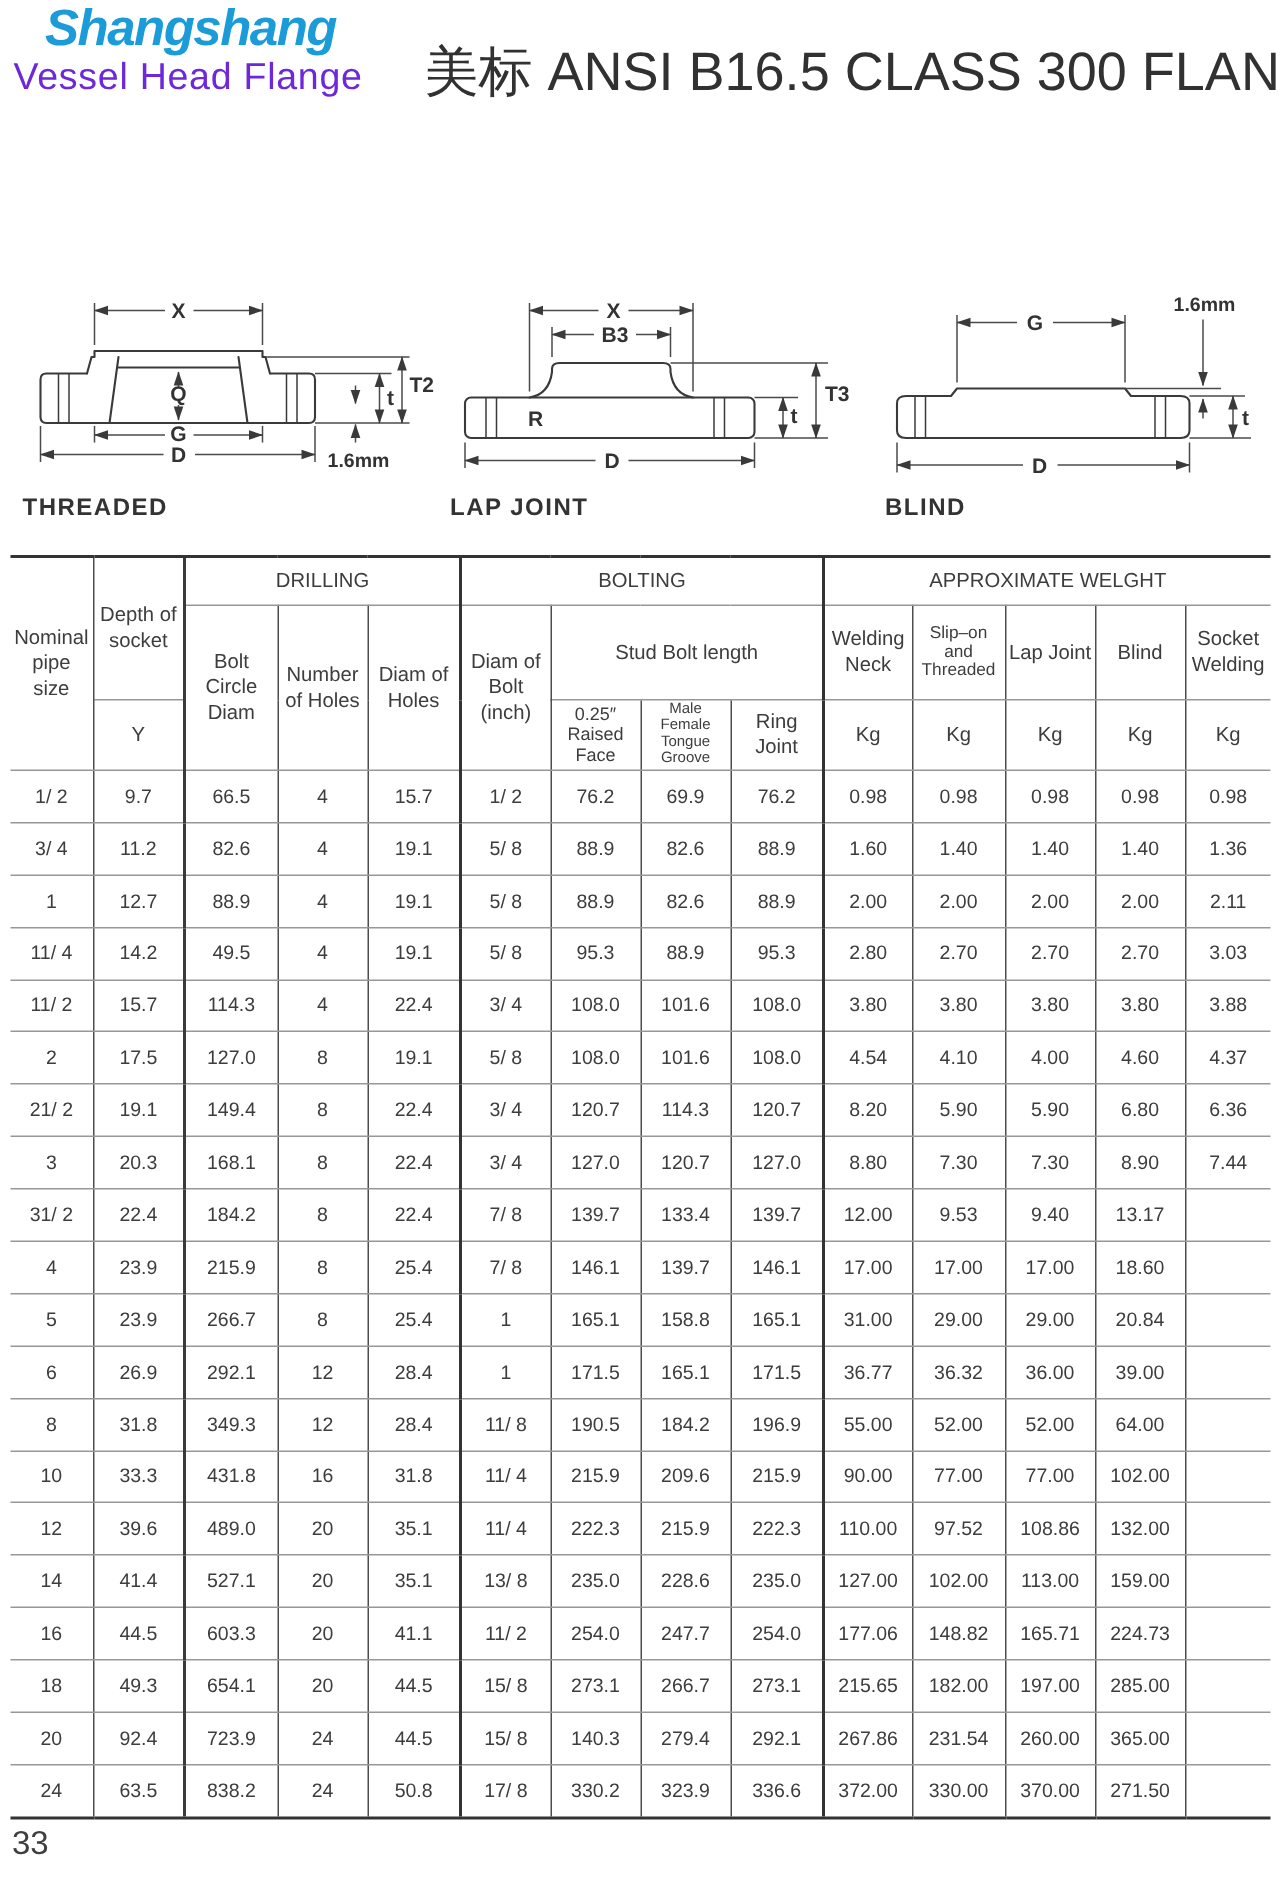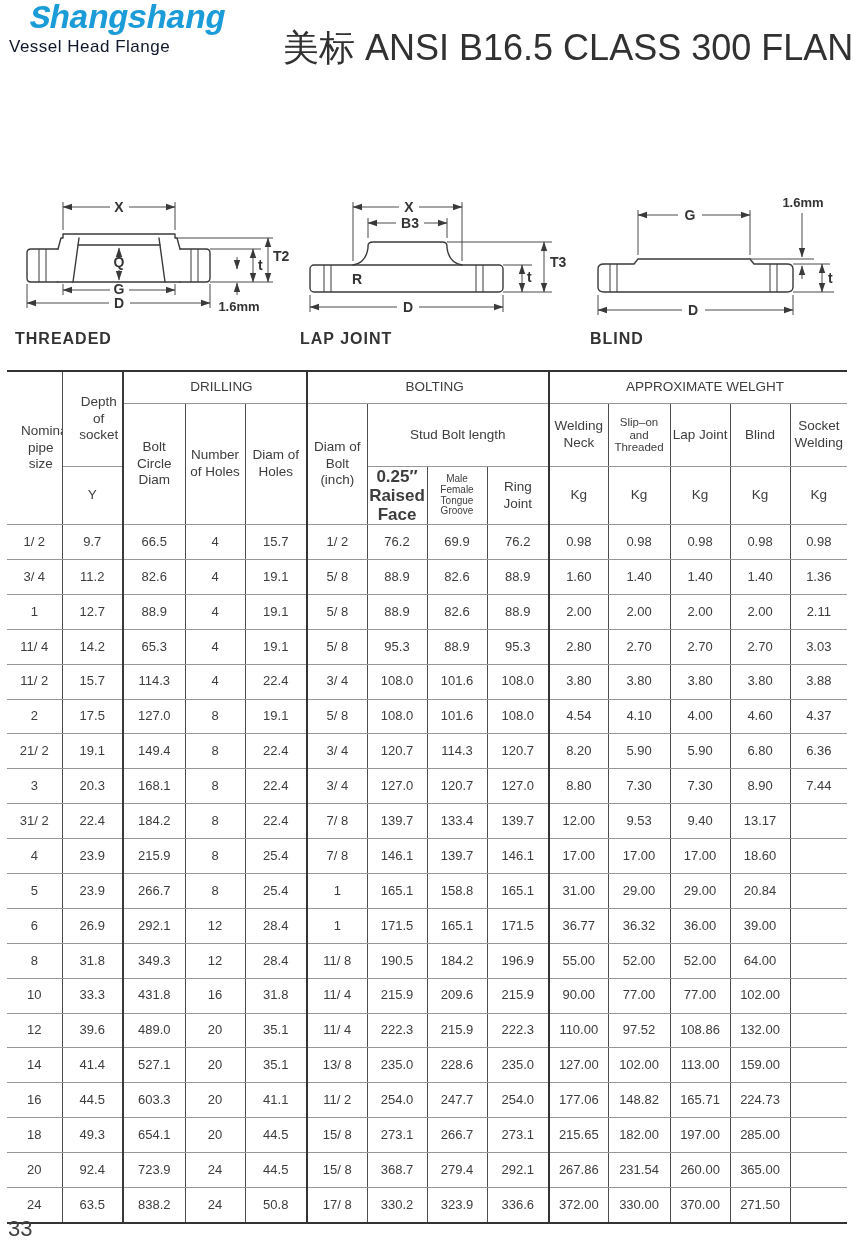--- a/index.html
+++ b/index.html
@@ -3,24 +3,24 @@
 <meta charset="utf-8">
 <style>
   html,body{margin:0;padding:0;}
   body{
     width:853px;height:1252px;position:relative;background:#ffffff;
     font-family:"Liberation Sans",sans-serif;color:#3d3d3d;overflow:hidden;
   }
   
   .brand{
     position:absolute;left:30px;top:0px;font-size:34px;font-weight:bold;font-style:italic;
-    letter-spacing:-1px;color:#1b9cd8;font-family:Liberation Mono, monospace;
+    letter-spacing:-1px;color:#1b9cd8;
   }
   .tagline{
-    position:absolute;left:9px;top:37px;font-size:17px;color:#0f172a;letter-spacing:0.5px;text-align:center;
+    position:absolute;left:9px;top:37px;font-size:25px;color:#6d28d9;letter-spacing:0.5px;text-align:center;
   }
   .page-title{
     position:absolute;left:283px;top:24px;width:566px;font-size:36px;font-weight:500;
     color:#313131;white-space:nowrap;letter-spacing:0px;
   }
   
   .drawing{position:absolute;}
   .caption{
     position:absolute;font-size:16px;font-weight:bold;letter-spacing:1px;color:#333;
     text-align:left;
@@ -41,27 +41,27 @@
   }
   thead th{font-size:13.5px;}
   thead tr.row-a th{height:31px;}
   thead tr.row-b th{height:62px;}
   thead tr.row-c th{height:46px;}
   tbody td{height:33.9px;}
   .no-l{border-left:none !important;}
   .no-r{border-right:none !important;}
   .m-sep{border-left:2px solid #3a3a3a;}
   .t-sep{border-left:2.5px solid #333;}
-  thead tr:first-child > *{border-top:2px solid #333;padding-left:14px;}
+  thead tr:first-child > *{border-top:2px solid #333;}
   tbody tr:last-child td{border-bottom:2px solid #333;}
   tbody td:first-child{border-left:none;}
   tbody td:last-child{border-right:none;}
   tbody td:nth-child(3){border-left:2px solid #3a3a3a;margin-left:11px;}
   tbody td:nth-child(6),tbody td:nth-child(10){border-left:2.5px solid #333;}
-  th.rf{font-size:17px;line-height:1.12;font-weight:bold;}
+  th.rf{font-size:12px;line-height:1.12;}
   th.mftg{font-size:10px;line-height:1.08;text-align:center;}
   th.slip{font-size:11.5px;line-height:1.12;}
   
   .page-number{position:absolute;left:8px;top:1216px;font-size:22px;color:#3f3f3f;}
 </style>
 </head>
 <body>
 
 <div class="brand">Shangshang</div>
 <div class="tagline">Vessel Head Flange</div>
@@ -296,21 +296,21 @@
           <td>88.9</td>
           <td>2.00</td>
           <td>2.00</td>
           <td>2.00</td>
           <td>2.00</td>
           <td>2.11</td>
         </tr>
         <tr>
           <td>11/ 4</td>
           <td>14.2</td>
-          <td>65.3</td>
+          <td>49.5</td>
           <td>4</td>
           <td>19.1</td>
           <td>5/ 8</td>
           <td>95.3</td>
           <td>88.9</td>
           <td>95.3</td>
           <td>2.80</td>
           <td>2.70</td>
           <td>2.70</td>
           <td>2.70</td>
@@ -540,21 +540,21 @@
           <td>285.00</td>
           <td></td>
         </tr>
         <tr>
           <td>20</td>
           <td>92.4</td>
           <td>723.9</td>
           <td>24</td>
           <td>44.5</td>
           <td>15/ 8</td>
-          <td>368.7</td>
+          <td>140.3</td>
           <td>279.4</td>
           <td>292.1</td>
           <td>267.86</td>
           <td>231.54</td>
           <td>260.00</td>
           <td>365.00</td>
           <td></td>
         </tr>
         <tr>
           <td>24</td>

